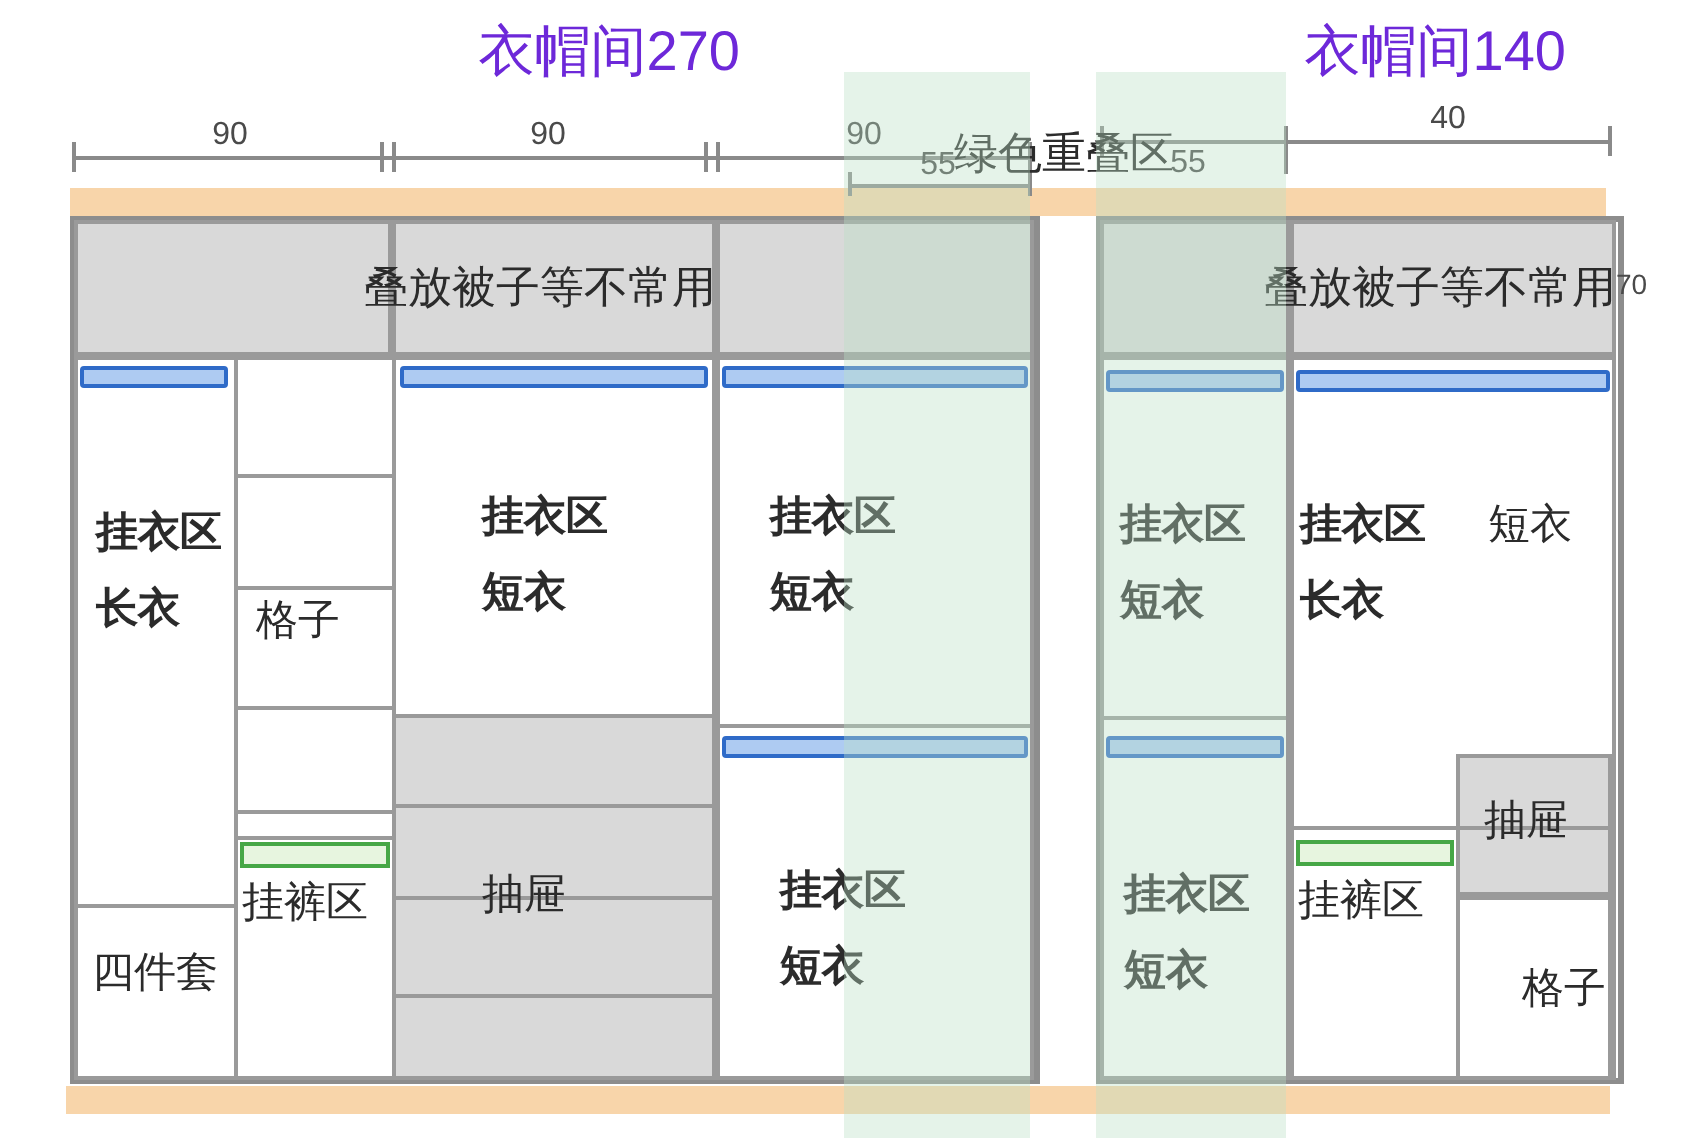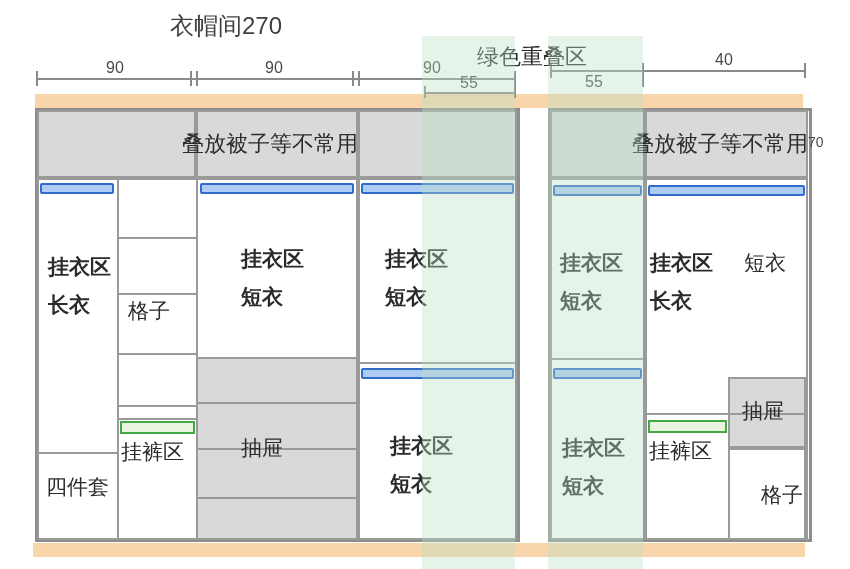--- a/index.html
+++ b/index.html
@@ -6,35 +6,36 @@
   #canvas{position:relative;width:850px;height:569px;background:#ffffff;overflow:hidden;
           font-family:"Liberation Sans",sans-serif;color:#2b2b2b;}
   .cell{position:absolute;box-sizing:border-box;border:2px solid #9a9a9a;background:#ffffff;z-index:10;}
   .gray{background:#d9d9d9;z-index:12;}
   .frame{position:absolute;box-sizing:border-box;border:3px solid #8d8d8d;background:#ffffff;z-index:6;}
   .rod{position:absolute;box-sizing:border-box;height:11px;background:#aecbf2;border:2px solid #2f6bc8;border-radius:2px;z-index:20;}
   .rail{position:absolute;box-sizing:border-box;height:13px;background:#e7f5df;border:2px solid #46a746;z-index:20;}
   .lbl{position:absolute;font-size:21px;line-height:38px;color:#2b2b2b;z-index:30;white-space:nowrap;}
   .lbl .ln{display:block;font-weight:bold;}
   .shelf-lbl{position:absolute;font-size:22px;line-height:26px;text-align:center;z-index:30;white-space:nowrap;}
-  .title{position:absolute;font-size:24px;line-height:28px;text-align:left;z-index:30;white-space:nowrap;color:#404040;}
+  .title{position:absolute;font-size:28px;line-height:28px;text-align:right;z-index:30;white-space:nowrap;color:#6d28d9;}
   .dim{position:absolute;font-size:16px;line-height:18px;color:#4a4a4a;text-align:center;z-index:30;}
   .dimline{position:absolute;height:0;border-top:2px solid #8a8a8a;z-index:8;}
   .tick{position:absolute;width:2px;background:#8a8a8a;z-index:8;}
   .orange{position:absolute;background:#f8d5aa;z-index:5;}
   .band{position:absolute;background:rgba(186,223,198,0.38);z-index:40;pointer-events:none;}
   .small{font-size:14px;line-height:16px;}
 </style>
 </head>
 <body>
 
 <div id="canvas">
 
   <div class="title" style="left:170px;top:12px;width:200px;">衣帽间270</div>
-  <div class="shelf-lbl" style="left:442px;top:44px;width:180px;">绿色重叠区</div>
+  <div class="title" style="left:583px;top:12px;width:200px;">衣帽间140</div>
+  <div class="shelf-lbl" style="left:442px;top:64px;width:180px;">绿色重叠区</div>
 
   <div class="dimline" style="left:37px;top:78px;width:478px;"></div>
   <div class="tick" style="left:36px;top:71px;height:15px;"></div>
   <div class="tick" style="left:190px;top:71px;height:15px;"></div>
   <div class="tick" style="left:196px;top:71px;height:15px;"></div>
   <div class="tick" style="left:352px;top:71px;height:15px;"></div>
   <div class="tick" style="left:358px;top:71px;height:15px;"></div>
   <div class="tick" style="left:514px;top:71px;height:27px;"></div>
   <div class="dim" style="left:75px;top:59px;width:80px;">90</div>
   <div class="dim" style="left:234px;top:59px;width:80px;">90</div>

